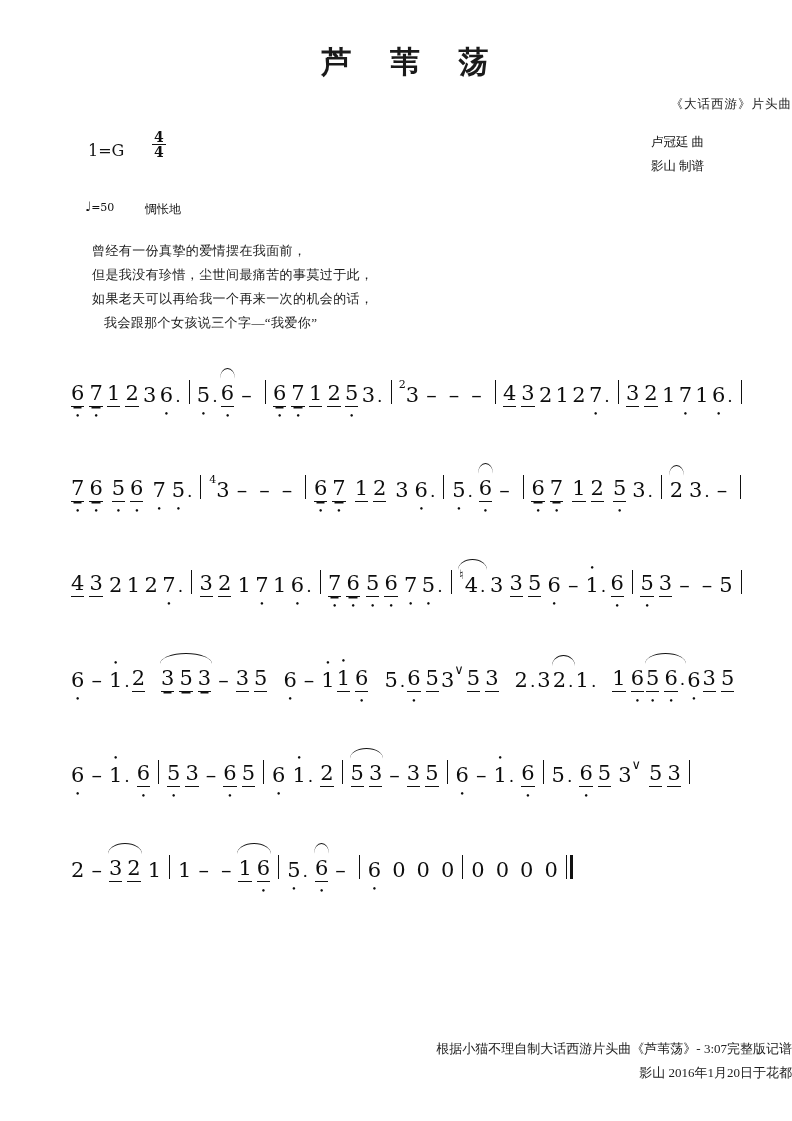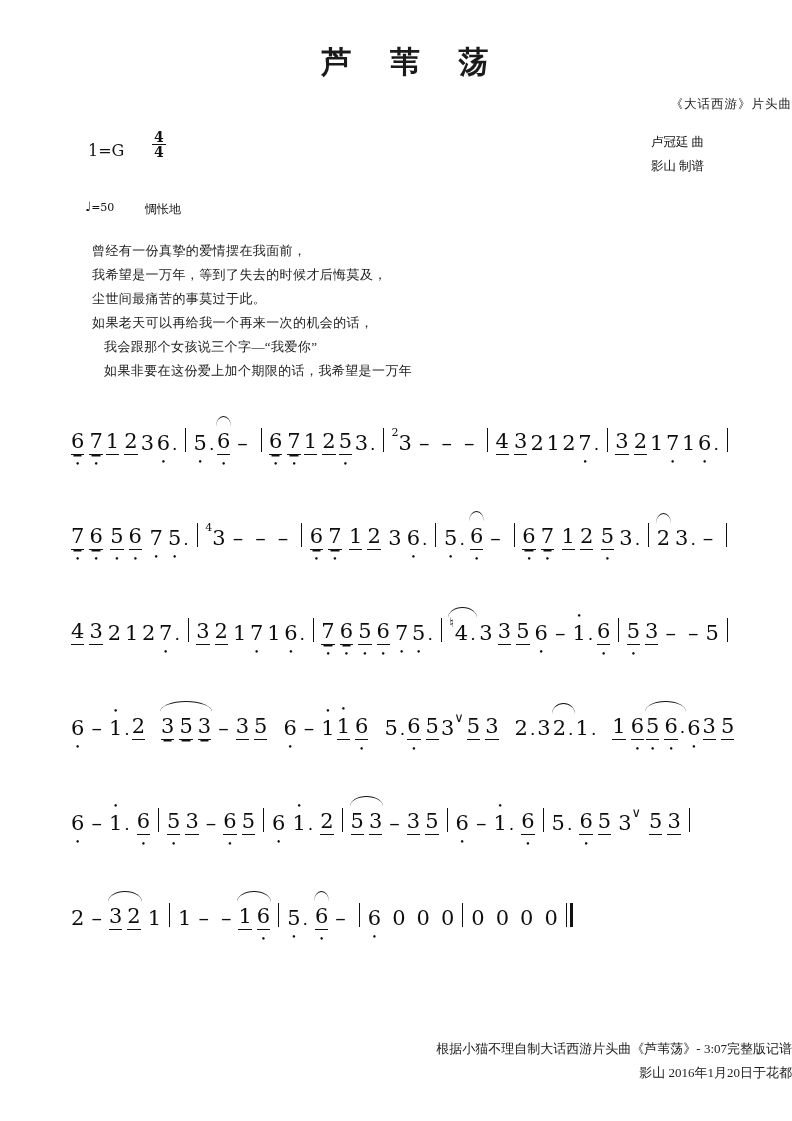--- a/index.html
+++ b/index.html
@@ -117,21 +117,21 @@
   .lyrics div.indent { padding-left: 12px; }
 
   
   .staves {
     margin-top: 26px;
   }
   .stave {
     position: relative;
     height: 95px;
     padding-left: 70px;
-    padding-right: 58px;
+    padding-right: 44px;
     font-family: "DejaVu Serif", serif;
     font-size: 21px;
     white-space: nowrap;
     color: #0d0d0d;
   }
   .stave .line {
     display: flex;
     align-items: flex-end;
     height: 46px;
   }
@@ -265,25 +265,23 @@
 
   <div class="tempo-row">
     <div class="tempo">
       <span class="note">♩</span><span>=50</span>
     </div>
     <div class="expression">惆怅地</div>
   </div>
 
   <div class="lyrics">
     <div>曾经有一份真挚的爱情摆在我面前，</div>
-    <div>我希望是一万年，等到了失去的时候才后悔莫及，</div>
-    <div>尘世间最痛苦的事莫过于此。</div>
+    <div>但是我没有珍惜，尘世间最痛苦的事莫过于此，</div>
     <div>如果老天可以再给我一个再来一次的机会的话，</div>
     <div class="indent">我会跟那个女孩说三个字—“我爱你”</div>
-    <div class="indent">如果非要在这份爱上加个期限的话，我希望是一万年</div>
   </div>
 
   <div class="staves">
 
     <div class="stave">
       <div class="line">
         <span class="cell"><span class="num u2 dotdn">6</span><span class="sp-s"></span><span class="num u2 dotdn">7</span></span>
         <span class="sp"></span>
         <span class="cell"><span class="num u1">1</span><span class="sp-s"></span><span class="num u1">2</span></span>
         <span class="sp"></span>

